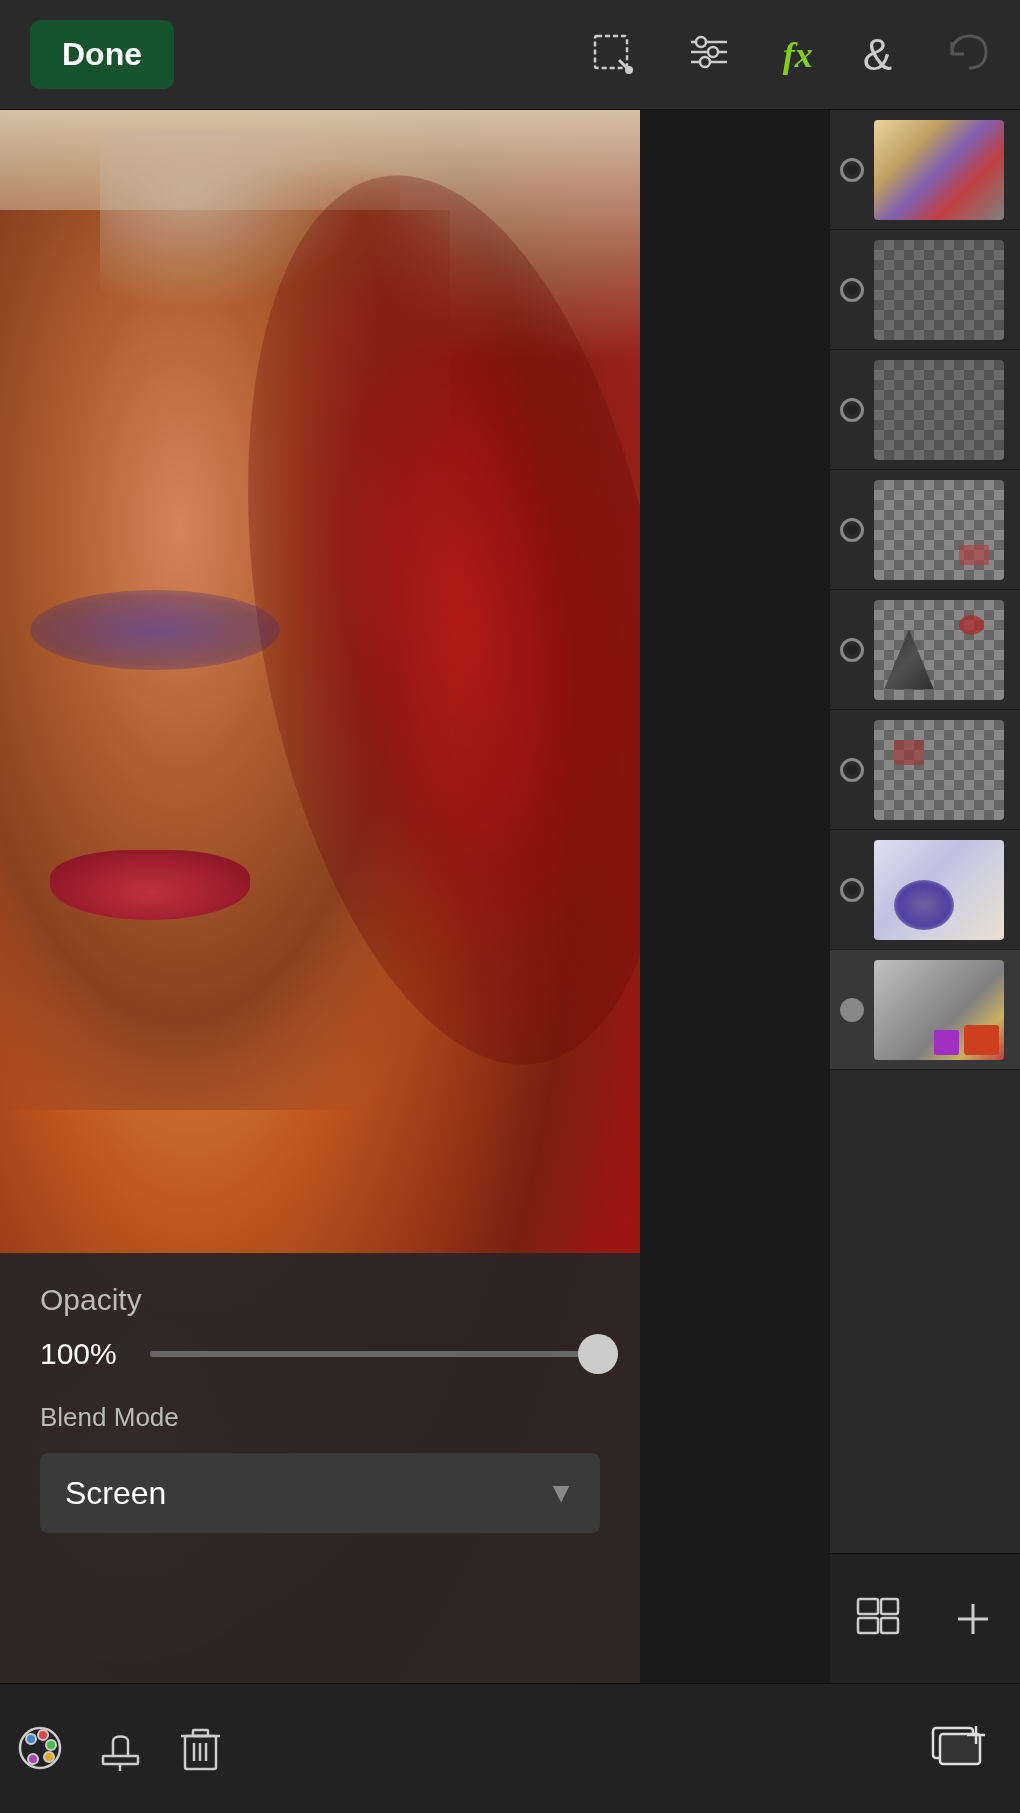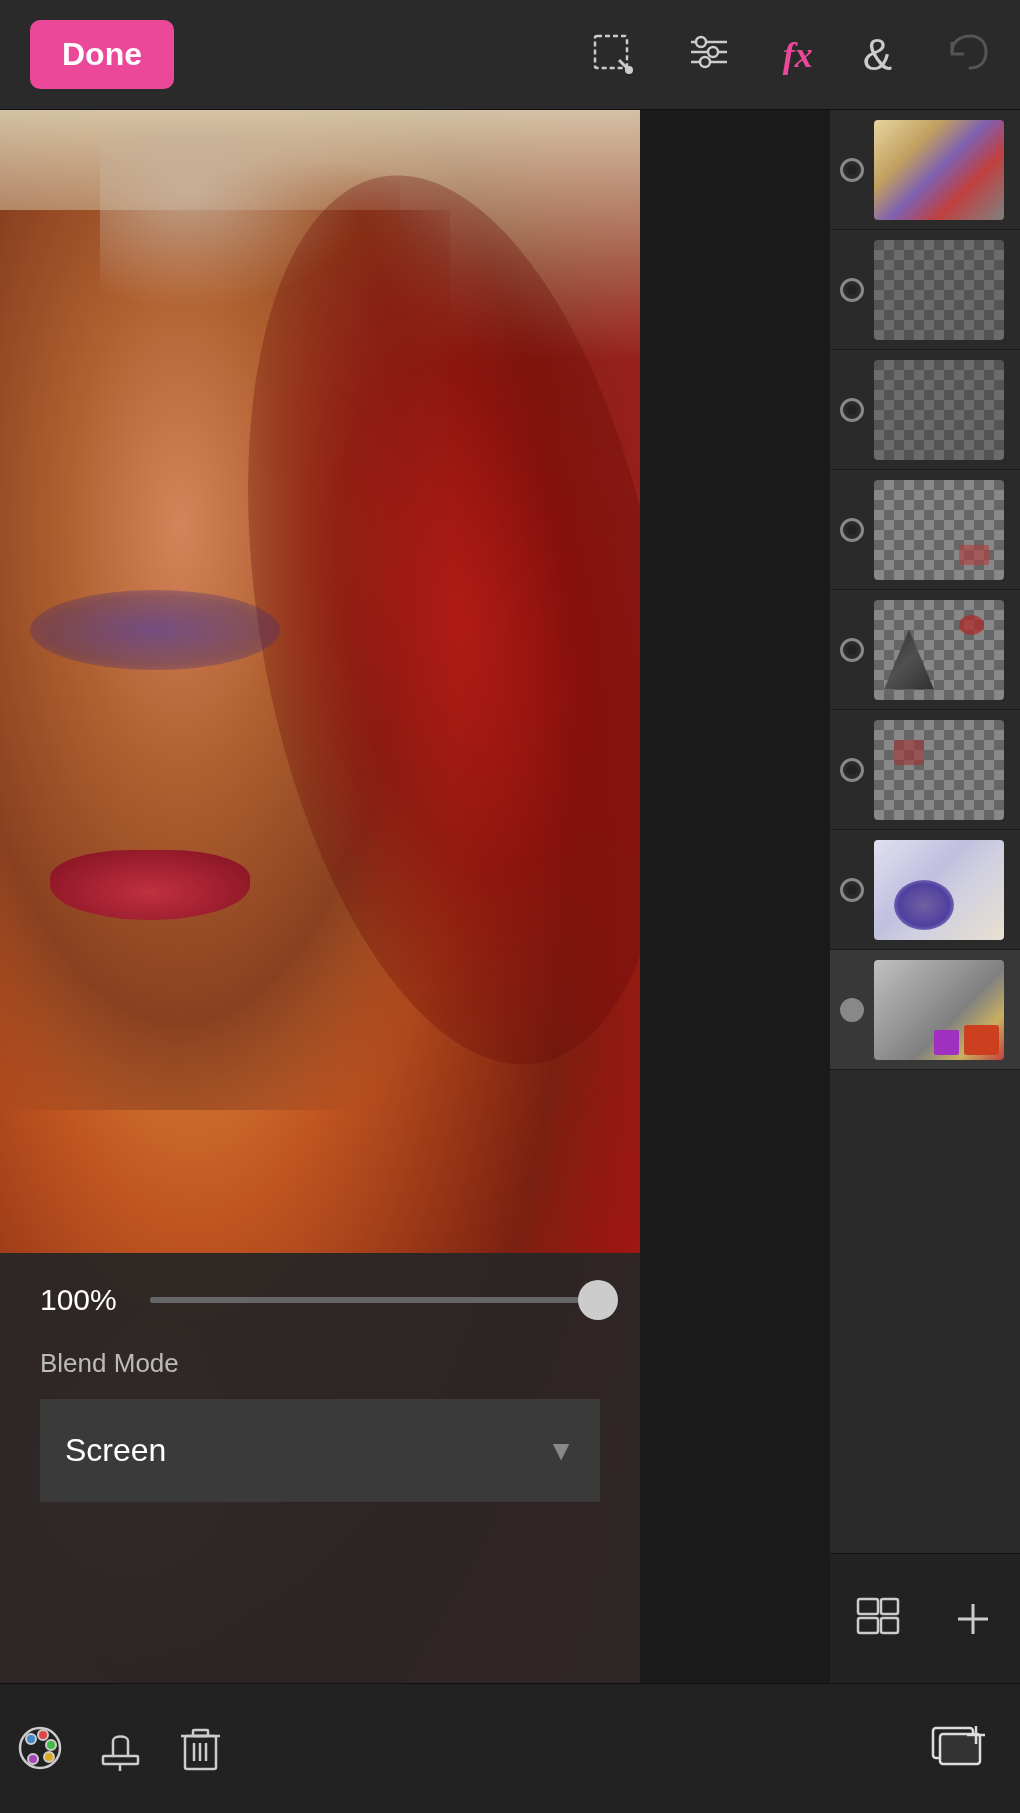--- a/index.html
+++ b/index.html
@@ -19,21 +19,21 @@
       height: 110px;
       background: #2a2a2a;
       display: flex;
       align-items: center;
       justify-content: space-between;
       padding: 0 30px;
       z-index: 100;
       border-bottom: 1px solid #111;
     }
     .toolbar-done {
-      background: #ec4899;
+      background: #14532d;
       color: #fff;
       border: none;
       border-radius: 10px;
       padding: 16px 32px;
       font-size: 32px;
       font-weight: 600;
       cursor: pointer;
     }
     .toolbar-icons {
       display: flex;
@@ -382,24 +382,24 @@
 
     .blend-mode-label {
       color: #bbb;
       font-size: 26px;
       margin-bottom: 20px;
       font-weight: 300;
     }
 
     .blend-mode-select {
       width: 100%;
-      height: 103px;
+      height: 80px;
       background: #3a3a3a;
       border: none;
-      border-radius: 0;
+      border-radius: 8px;
       display: flex;
       align-items: center;
       justify-content: space-between;
       padding: 0 25px;
       cursor: pointer;
     }
 
     .blend-mode-value {
       color: #fff;
       font-size: 32px;
@@ -475,21 +475,21 @@
       <svg width="48" height="48" viewBox="0 0 48 48" fill="none" stroke="#ccc" stroke-width="2.5">
         <line x1="6" y1="14" x2="42" y2="14"></line>
         <circle cx="16" cy="14" r="5" fill="#2a2a2a" stroke="#ccc" stroke-width="2.5"></circle>
         <line x1="6" y1="24" x2="42" y2="24"></line>
         <circle cx="28" cy="24" r="5" fill="#2a2a2a" stroke="#ccc" stroke-width="2.5"></circle>
         <line x1="6" y1="34" x2="42" y2="34"></line>
         <circle cx="20" cy="34" r="5" fill="#2a2a2a" stroke="#ccc" stroke-width="2.5"></circle>
       </svg>
     </span>
 
-    <span class="toolbar-icon" style="font-size:36px; color:#ec4899; font-style:italic; font-weight:bold; font-family: serif;">fx</span>
+    <span class="toolbar-icon" style="font-size:36px; color:#84cc16; font-style:italic; font-weight:bold; font-family: serif;">fx</span>
 
     <span class="toolbar-icon" style="font-size:44px; color:#ccc;">&amp;</span>
 
     <span class="toolbar-icon disabled">
       <svg width="48" height="48" viewBox="0 0 48 48" fill="none" stroke="#555" stroke-width="3">
         <path d="M10 24 C10 14 18 8 28 8 C38 8 44 14 44 24 C44 34 38 40 28 40" stroke-linecap="round"></path>
         <polyline points="10,14 10,26 22,26" fill="none" stroke="#555" stroke-width="3" stroke-linejoin="round"></polyline>
       </svg>
     </span>
   </div>
@@ -593,20 +593,21 @@
   </div>
   <div class="layers-bottom-btn">
     <svg width="50" height="50" viewBox="0 0 50 50" fill="none" stroke="#ccc" stroke-width="3">
       <line x1="25" y1="10" x2="25" y2="40"></line>
       <line x1="10" y1="25" x2="40" y2="25"></line>
     </svg>
   </div>
 </div>
 
 <div class="bottom-panel">
+  <div class="opacity-label">Opacity</div>
   <div class="opacity-row">
     <span class="opacity-value">100%</span>
     <div class="slider-track">
       <div class="slider-fill"></div>
       <div class="slider-thumb"></div>
     </div>
   </div>
   <div class="blend-mode-label">Blend Mode</div>
   <div class="blend-mode-select">
     <span class="blend-mode-value">Screen</span>

